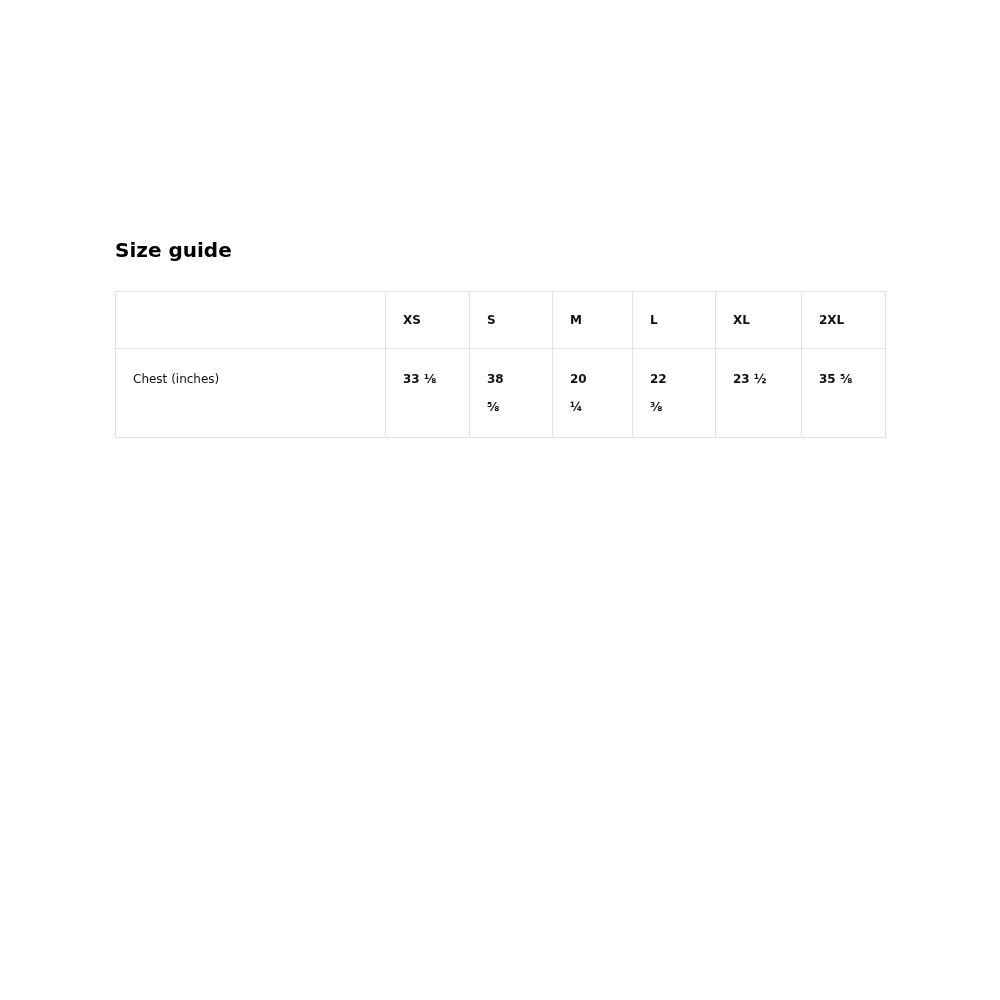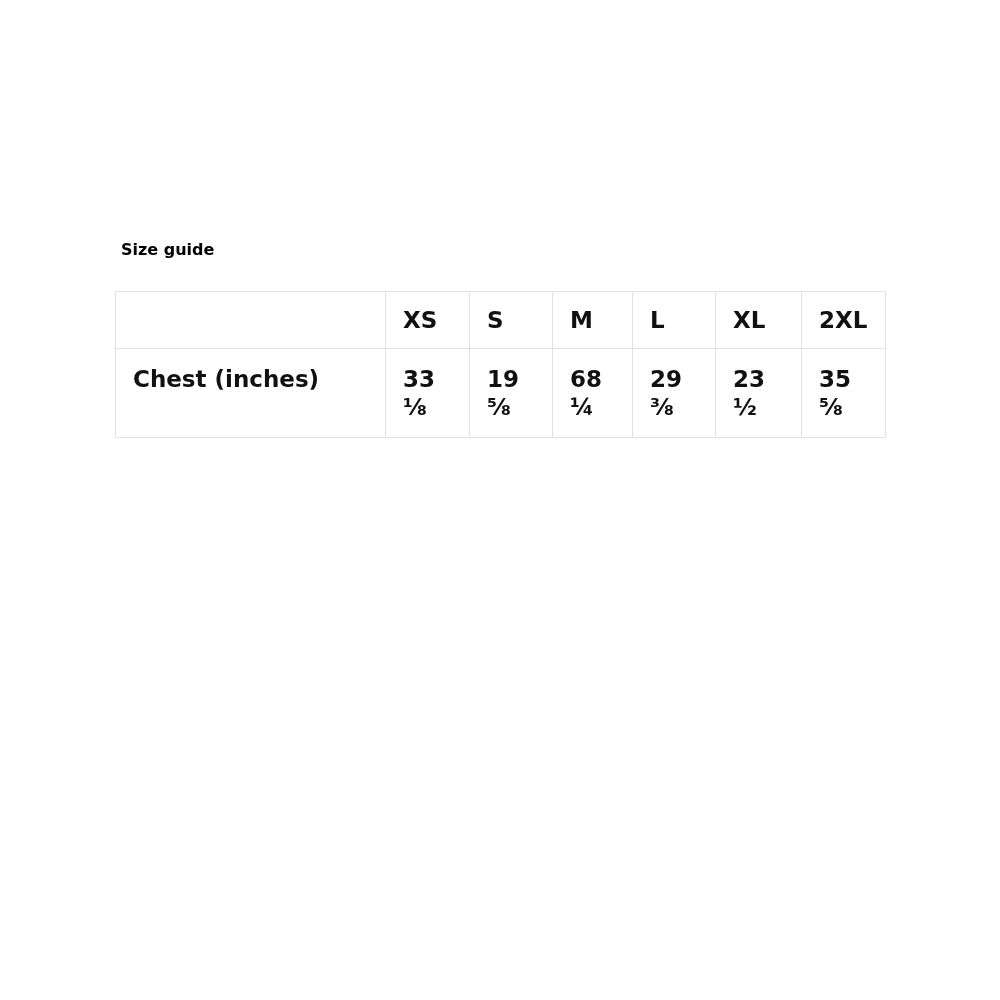--- a/index.html
+++ b/index.html
@@ -15,51 +15,51 @@
     color: #111111;
     overflow: hidden;
   }
   .content {
     position: absolute;
     left: 115px;
     top: 238px;
     width: 771px;
   }
   .title {
-    font-size: 16px;
+    font-size: 20px;
     font-weight: bold;
     color: #000000;
     line-height: 24px;
-    margin: 0 0 29px 6px;
+    margin: 0 0 29px 0;
   }
   table.size-table {
     border-collapse: collapse;
     table-layout: fixed;
     width: 771px;
   }
   .size-table th,
   .size-table td {
     border: 1px solid #e2e2e2;
     text-align: left;
     vertical-align: top;
     padding: 16px 17px;
-    font-size: 23px;
+    font-size: 12px;
     white-space: pre-line;
     overflow: hidden;
   }
   .size-table th {
     font-weight: bold;
     line-height: 24px;
   }
   .size-table td {
     line-height: 28px;
     font-weight: bold;
   }
   .size-table td.row-label {
-    font-weight: bold;
+    font-weight: normal;
   }
 </style>
 </head>
 <body>
 
 <div class="content">
   <h2 class="title">Size guide</h2>
 
   <table class="size-table">
     <colgroup>
@@ -79,24 +79,24 @@
         <th>M</th>
         <th>L</th>
         <th>XL</th>
         <th>2XL</th>
       </tr>
     </thead>
     <tbody>
       <tr>
         <td class="row-label">Chest (inches)</td>
         <td>33 ⅛</td>
-        <td>19
+        <td>38
 ⅝</td>
-        <td>68
+        <td>20
 ¼</td>
-        <td>29
+        <td>22
 ⅜</td>
         <td>23 ½</td>
         <td>35 ⅝</td>
       </tr>
     </tbody>
   </table>
 </div>
 
 </body></html>

